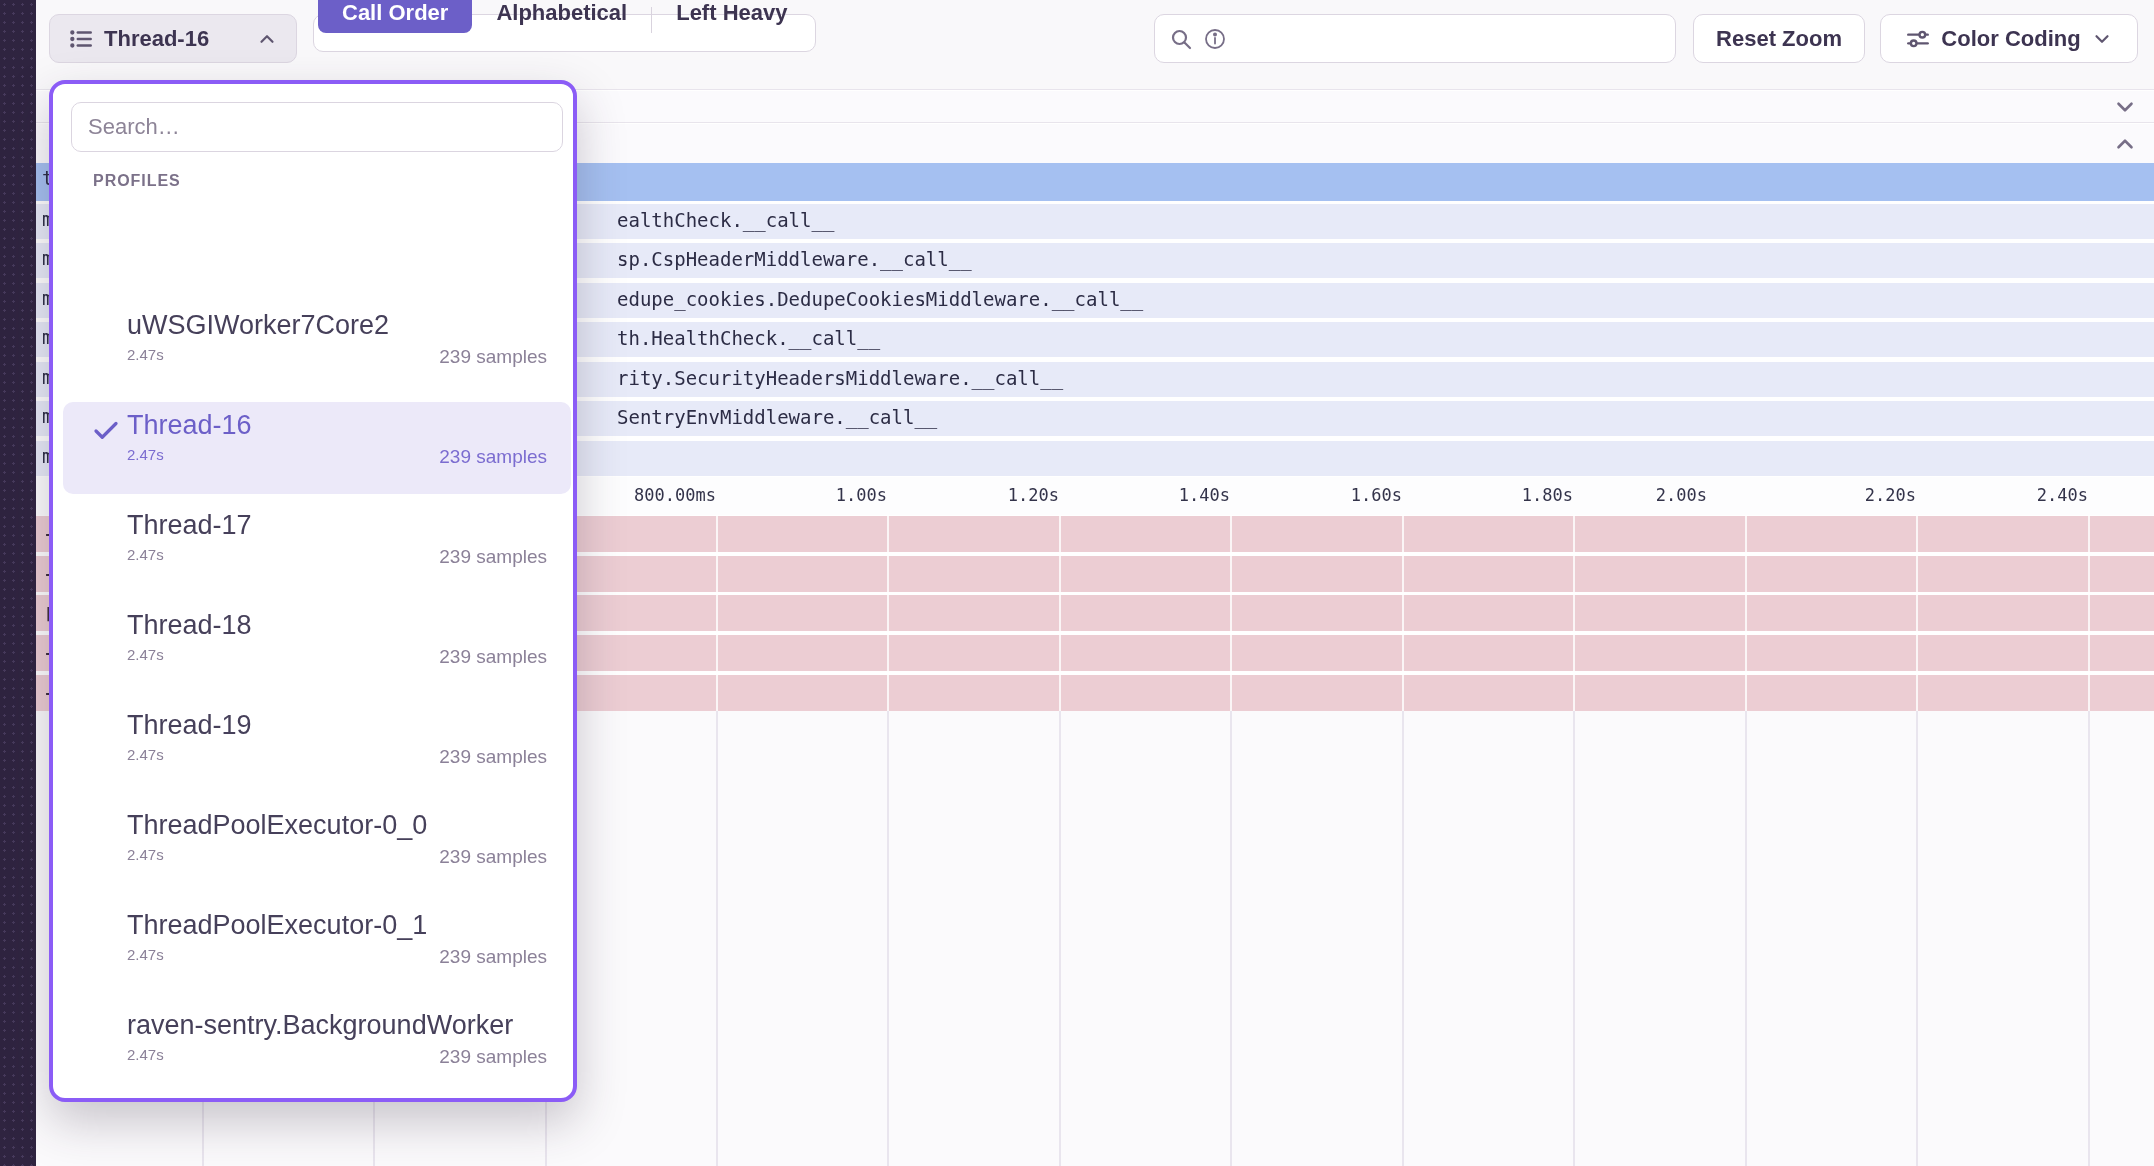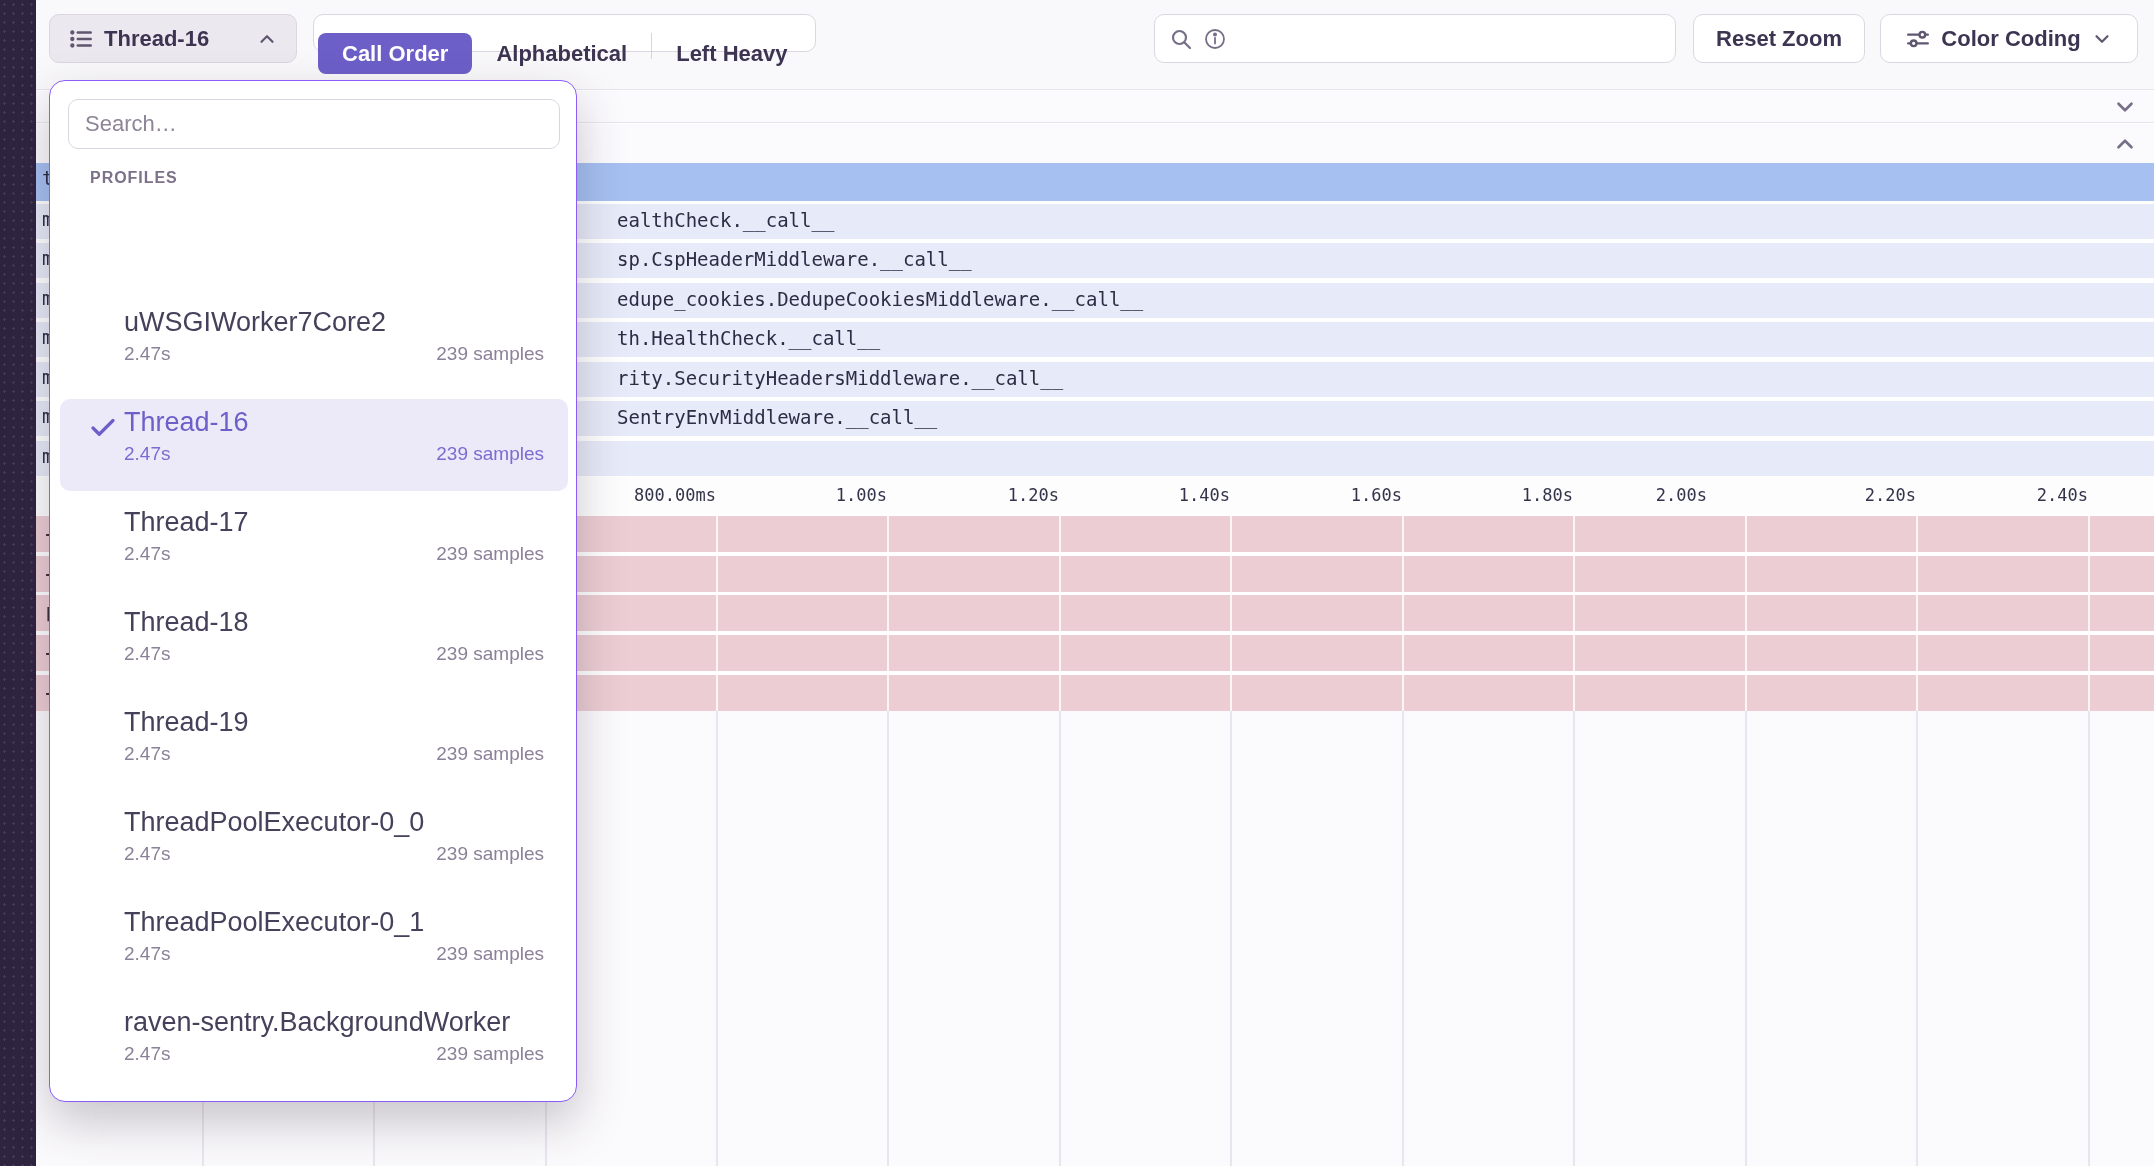--- a/index.html
+++ b/index.html
@@ -21,21 +21,21 @@
   .main{position:absolute;left:36px;top:0;width:2118px;height:1166px;}
 
   
   .toolbar{position:absolute;left:0;top:0;width:2118px;height:90px;background:var(--toolbar_bg);
     border-bottom:1px solid var(--divider);z-index:20;}
   .btn{position:absolute;top:14px;height:49px;display:flex;align-items:center;gap:10px;
     background:var(--button_bg);border:1px solid var(--panel_border);border-radius:10px;
     font-size:22px;font-weight:700;color:var(--text_dark);padding:0 18px;cursor:pointer;}
   .thread-btn{left:13px;width:248px;background:var(--thread_button_bg);justify-content:flex-start;}
   .thread-btn .lbl{flex:1;text-align:left;}
-  .seg-group{position:absolute;top:14px;height:38px;display:flex;align-items:flex-start;
+  .seg-group{position:absolute;top:14px;height:38px;display:flex;align-items:flex-end;
     background:var(--button_bg);border:1px solid var(--panel_border);border-radius:10px;padding:18px 4px;}
   .seg{height:41px;display:flex;align-items:center;padding:0 24px;font-size:22px;font-weight:600;
     color:var(--text_dark);border-radius:8px;cursor:pointer;white-space:nowrap;}
   .seg.active{background:var(--accent);color:var(--accent_text);font-weight:700;}
   .seg-div{width:1px;height:26px;background:#d9d3de;}
   .search-box{position:absolute;left:1118px;top:14px;width:522px;height:49px;background:var(--button_bg);
     border:1px solid var(--panel_border);border-radius:10px;display:flex;align-items:center;padding:0 14px;gap:10px;}
   .search-box input{flex:1;border:none;outline:none;font-size:22px;color:var(--text_dark);background:transparent;
     font-family:"Liberation Sans",sans-serif;}
   .search-box input::placeholder{color:var(--text_muted);}
@@ -62,33 +62,33 @@
   
   .row-pink{height:36px;background:var(--row_pink);}
   .pink-glyph{position:absolute;left:8px;top:10px;font-size:14px;font-weight:700;color:#3a2a3a;}
   .below{position:absolute;left:0;top:711px;width:2118px;height:455px;background:#fbfafc;}
   .gridline{position:absolute;width:2px;}
   .grid-pink{top:516px;height:195px;background:rgba(255,255,255,.8);z-index:2;}
   .grid-low{top:711px;height:455px;background:var(--gridline);}
 
   
   .dropdown{position:absolute;left:13px;top:80px;width:528px;height:1022px;background:#ffffff;
-    border:1px solid #8b5cf6;border-radius:16px;box-shadow:0 20px 48px rgba(50,40,60,.25);z-index:40;overflow:hidden;}
+    border:4px solid #8b5cf6;border-radius:16px;box-shadow:0 20px 48px rgba(50,40,60,.25);z-index:40;overflow:hidden;}
   .dd-search{position:absolute;left:18px;top:18px;width:492px;height:50px;border:1px solid #dbd5e0;
     border-radius:10px;padding:0 16px;display:flex;align-items:center;}
   .dd-search input{flex:1;border:none;outline:none;font-size:22px;color:var(--text_dark);background:transparent;
     font-family:"Liberation Sans",sans-serif;}
   .dd-search input::placeholder{color:#8d8497;}
   .dd-section{position:absolute;left:40px;top:88px;font-size:16px;font-weight:700;color:#7b7189;letter-spacing:.06em;}
   .dd-item{position:absolute;left:10px;width:508px;height:92px;border-radius:10px;cursor:pointer;}
   .dd-check{position:absolute;left:28px;top:14px;color:var(--accent);display:none;}
   .dd-item.selected{background:var(--dropdown_selected_bg);}
   .dd-item.selected .dd-check{display:inline-flex;}
   .dd-name{position:absolute;left:64px;top:8px;font-size:27px;color:#46405a;white-space:nowrap;}
-  .dd-sub-l{position:absolute;left:64px;top:44px;font-size:19px;color:#8b8198;}
+  .dd-sub-l{position:absolute;left:64px;top:44px;font-size:15px;color:#8b8198;}
   .dd-sub-r{position:absolute;right:24px;top:44px;font-size:19px;color:#8b8198;}
   .dd-item.selected .dd-name{color:var(--accent);}
   .dd-item.selected .dd-sub-l,.dd-item.selected .dd-sub-r{color:#7b6cd0;}
 </style>
 </head>
 <body>
 
 <div class="app-sidebar"></div>
 
 <div class="main">

